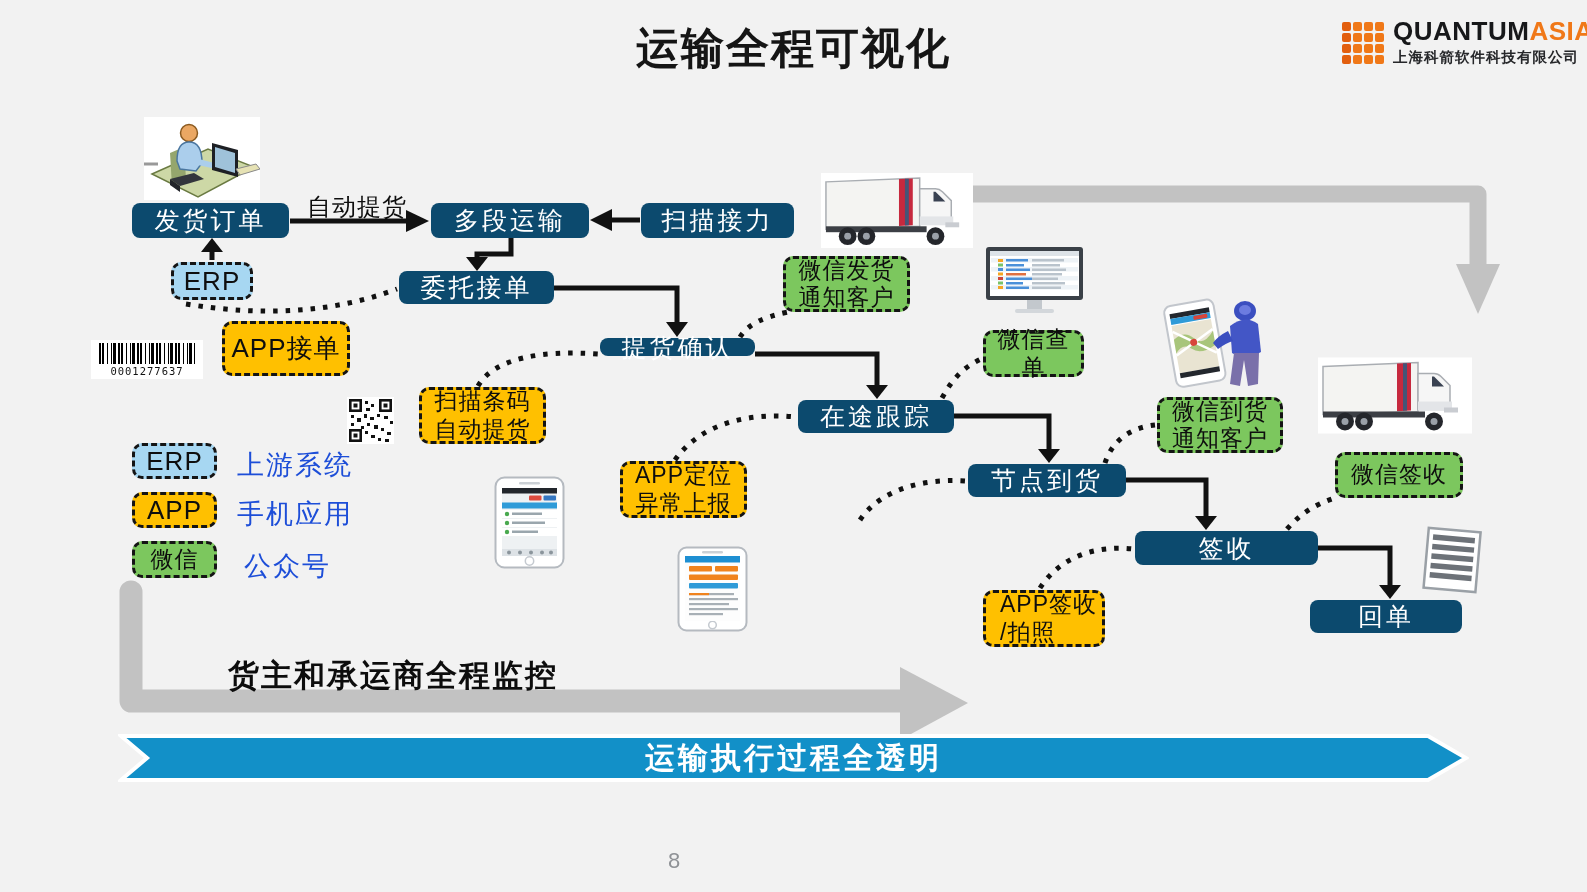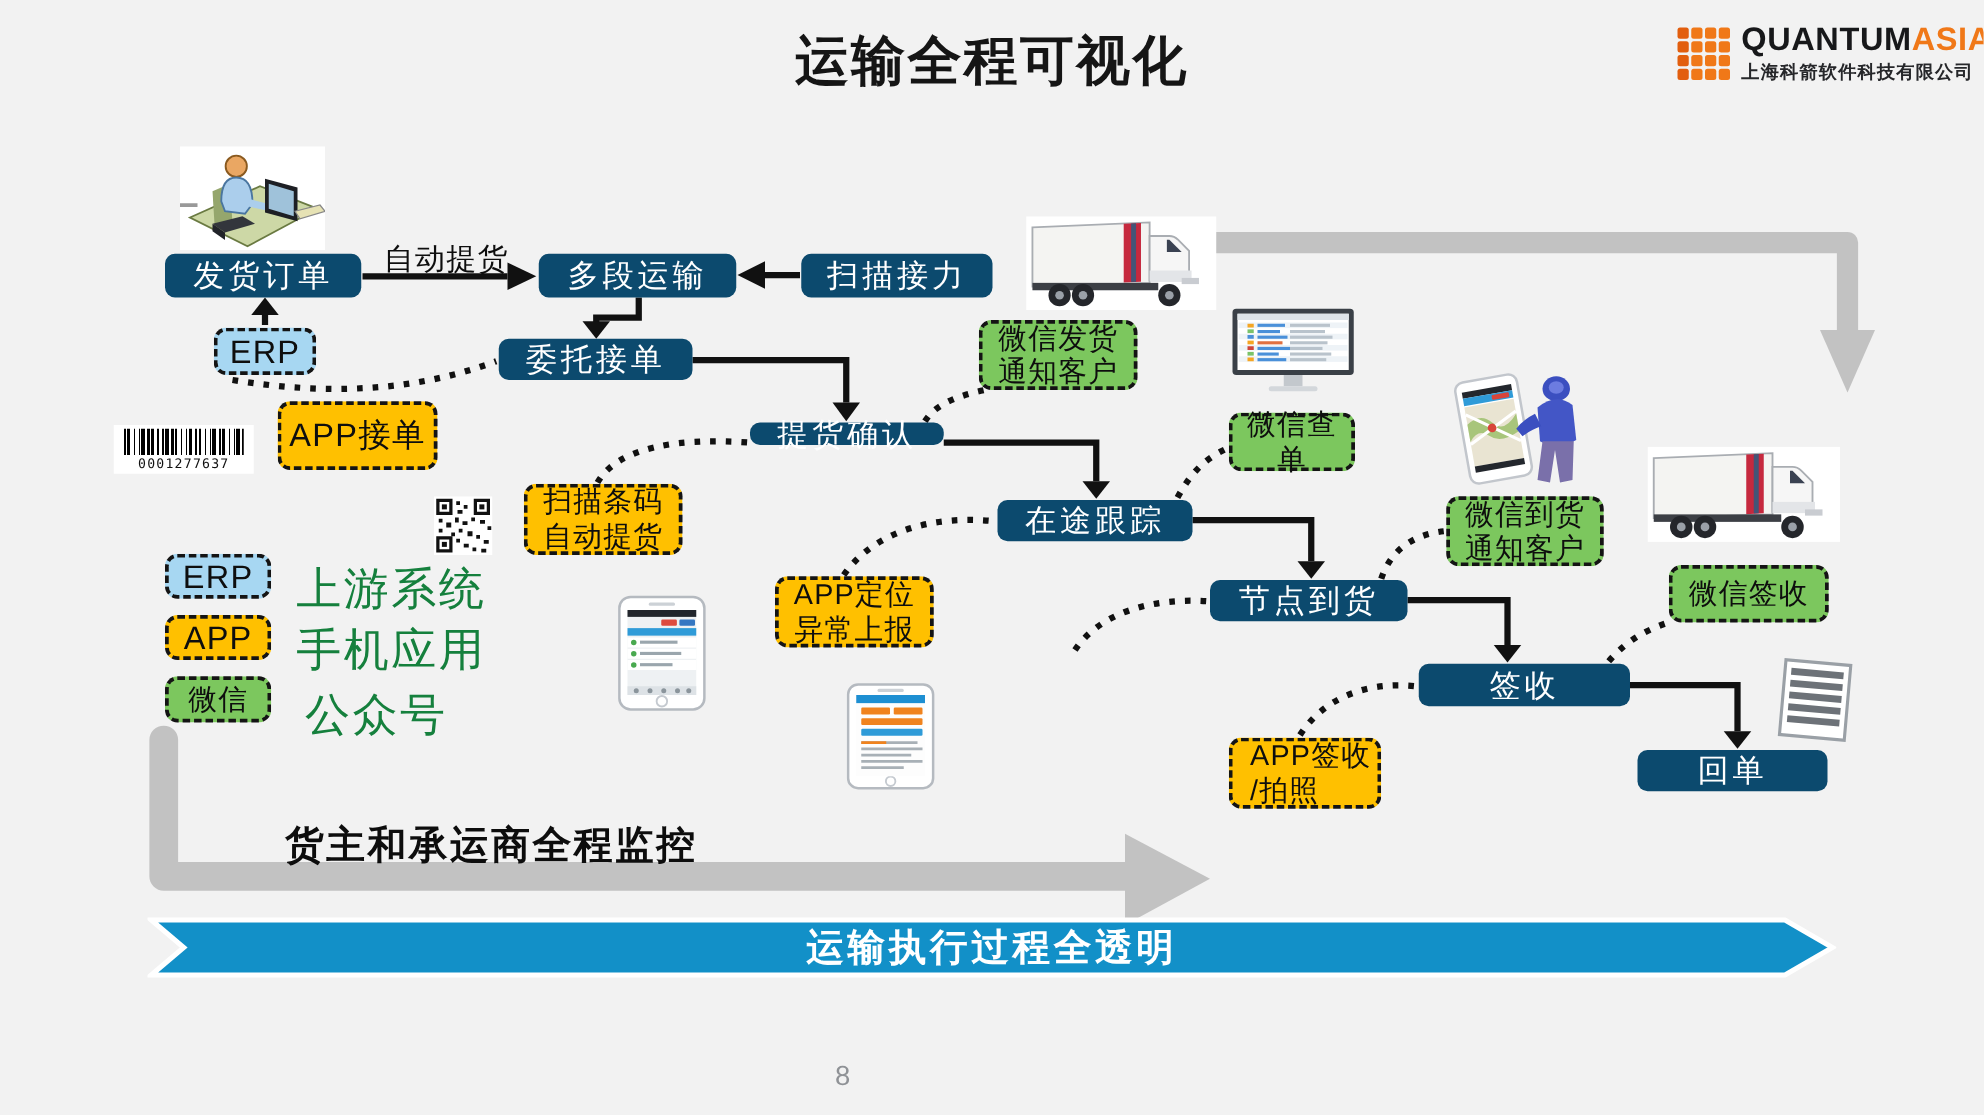--- a/index.html
+++ b/index.html
@@ -20,21 +20,21 @@
         align-items:center;justify-content:center;font-size:25px;letter-spacing:3px;}
   .tag{position:absolute;border:3px dashed #141414;border-radius:10px;display:flex;align-items:center;
        justify-content:center;font-size:23px;line-height:1.18;white-space:pre-line;color:#0e0e0e;
        text-align:center;letter-spacing:1px;box-sizing:border-box;}
   .tag.app{background:#ffc000;}
   .tag.wechat{background:#7cc75e;}
   .tag.erp{background:#a7d7f2;}
   .tag.big{font-size:26px;}
   .tag.align-left{justify-content:flex-start;text-align:left;padding-left:14px;}
   .edge-label{position:absolute;font-size:24px;color:#0e0e0e;letter-spacing:1px;}
-  .legend-label{position:absolute;font-size:36px;color:#15803d;letter-spacing:2px;}
+  .legend-label{position:absolute;font-size:27px;color:#1d4ed8;letter-spacing:2px;}
   .caption-monitor{position:absolute;left:228px;top:655px;font-size:31px;font-weight:600;
                    color:#0d0d0d;letter-spacing:2px;}
   .page-num{position:absolute;left:668px;top:848px;font-size:22px;color:#8f9296;}
   
   .banner{position:absolute;left:118px;top:733px;width:1351px;height:50px;}
   .banner svg{position:absolute;inset:0;}
   .banner-text{position:absolute;inset:0;display:flex;align-items:center;justify-content:center;
                color:#fff;font-size:30px;font-weight:700;letter-spacing:3px;}
   
   .clipart{position:absolute;}
@@ -359,21 +359,21 @@
     <div class="barcode-num">0001277637</div>
   </div>
 
   <div class="node" style="left:132px;top:203px;width:157px;height:35px">发货订单</div>
   <div class="node" style="left:431px;top:203px;width:158px;height:35px">多段运输</div>
   <div class="node" style="left:641px;top:203px;width:153px;height:35px">扫描接力</div>
   <div class="node" style="left:399px;top:271px;width:155px;height:33px">委托接单</div>
   <div class="node" style="left:600px;top:338px;width:155px;height:18px">提货确认</div>
   <div class="node" style="left:798px;top:400px;width:156px;height:33px">在途跟踪</div>
   <div class="node" style="left:968px;top:464px;width:158px;height:33px">节点到货</div>
-  <div class="node" style="left:1135px;top:531px;width:169px;height:34px">签收</div>
+  <div class="node" style="left:1135px;top:531px;width:183px;height:34px">签收</div>
   <div class="node" style="left:1310px;top:600px;width:152px;height:33px">回单</div>
 
   <div class="edge-label" style="left:307px;top:191px">自动提货</div>
 
   <div class="tag erp big" style="left:171px;top:262px;width:82px;height:38px">ERP</div>
 
   <div class="tag app big" style="left:222px;top:321px;width:128px;height:55px">APP接单</div>
   <div class="tag app" style="left:419px;top:387px;width:127px;height:57px">扫描条码
 自动提货</div>
   <div class="tag app" style="left:620px;top:461px;width:127px;height:57px">APP定位

